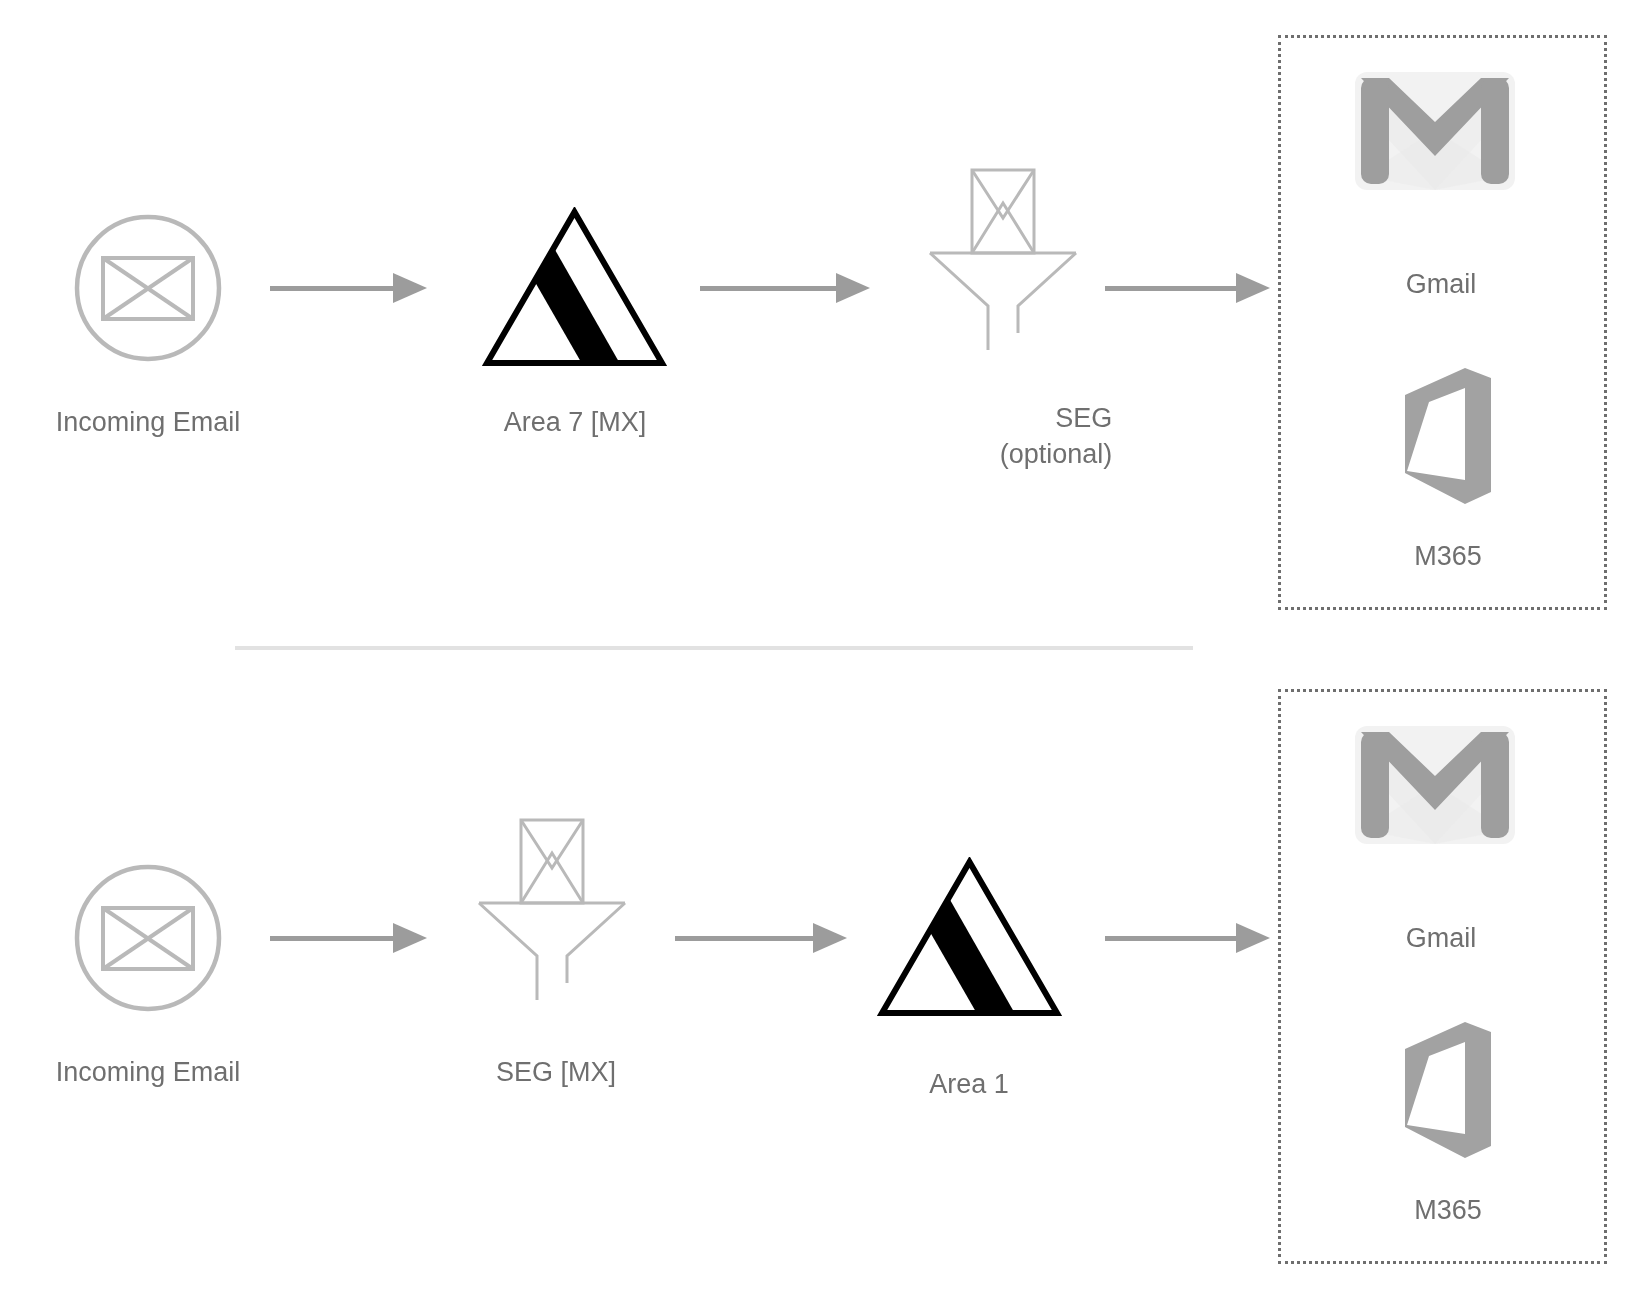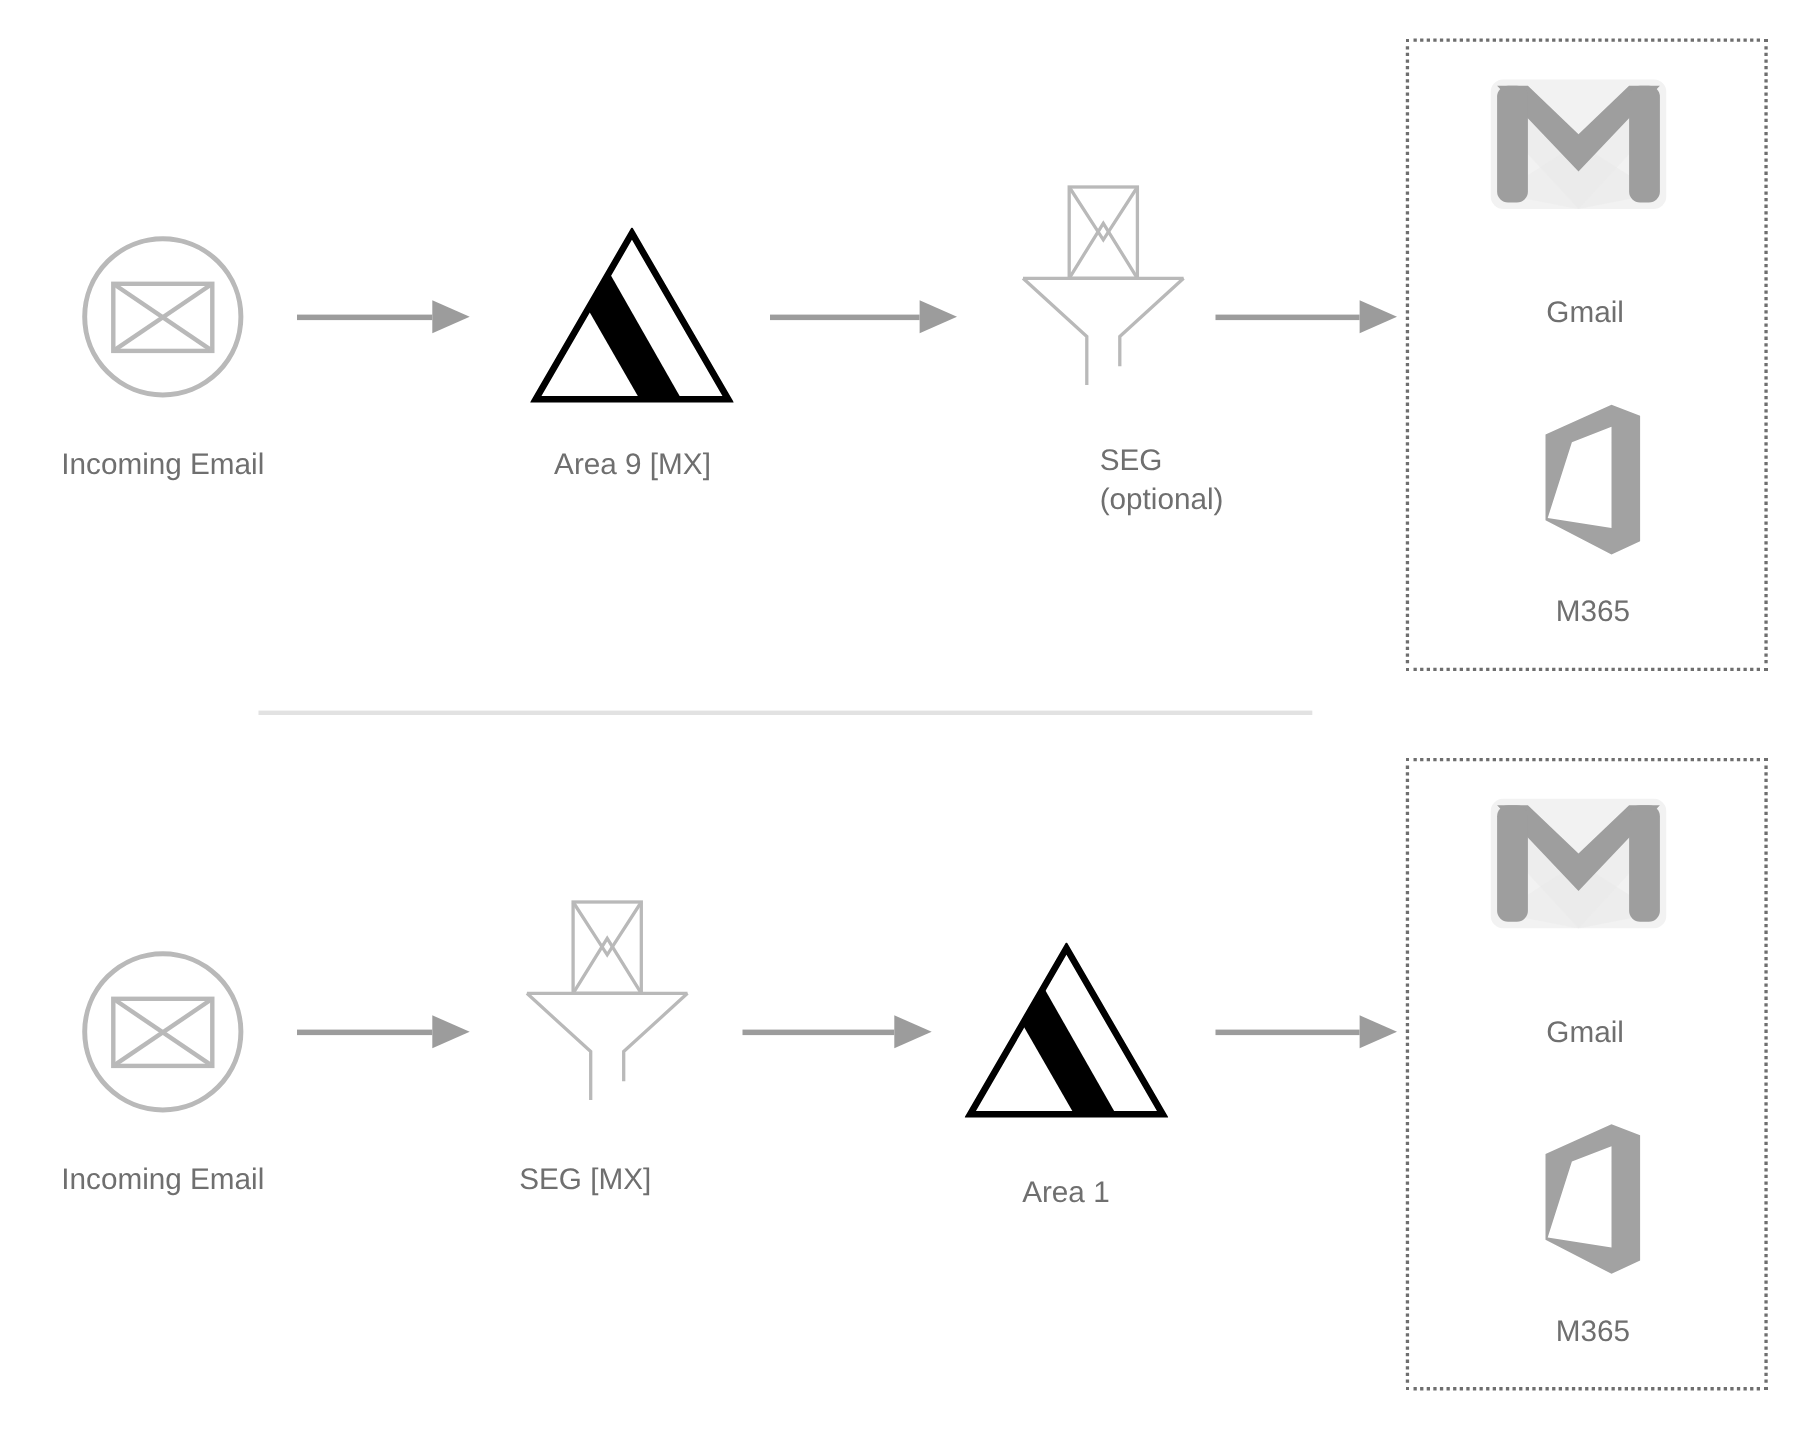--- a/index.html
+++ b/index.html
@@ -12,21 +12,21 @@
   }
   .abs{position:absolute;}
   
   .label{
     position:absolute;
     transform:translateX(-50%);
     white-space:nowrap;
     font-size:27px;
     line-height:36px;
     color:var(--label-text,#6f6f6f);
-    text-align:left;
+    text-align:right;
   }
   .label span{display:block;}
   
   .arrow{position:absolute;height:30px;display:flex;align-items:center;}
   .arrow .shaft{flex:1;height:5px;background:var(--arrow,#9c9c9c);}
   .arrow .head{
     width:0;height:0;
     border-left:34px solid var(--arrow,#9c9c9c);
     border-top:15px solid transparent;
     border-bottom:15px solid transparent;
@@ -63,21 +63,21 @@
   #r1-step2-label{left:1008px;top:400px;margin-left:48px;}
   #r1-dest-box{left:1278px;top:35px;}
   
   #r2-source-icon{left:73px;top:863px;}
   #r2-arrow-1{left:270px;top:923px;width:157px;}
   #r2-step1-icon{left:477px;top:818px;}
   #r2-arrow-2{left:675px;top:923px;width:172px;}
   #r2-step2-icon{left:877px;top:857px;}
   #r2-arrow-3{left:1105px;top:923px;width:165px;}
   #r2-source-label{left:148px;top:1054px;}
-  #r2-step1-label{left:532px;top:1054px;}
+  #r2-step1-label{left:556px;top:1054px;}
   #r2-step2-label{left:969px;top:1054px;margin-top:12px;}
   #r2-dest-box{left:1278px;top:689px;}
 </style>
 </head>
 <body>
 
 <div class="canvas">
 
   <section>
 
@@ -111,21 +111,21 @@
       <polyline class="lt" points="2,85 60,138 60,182" stroke-width="3"></polyline>
       <polyline class="lt" points="148,85 90,138 90,165" stroke-width="3"></polyline>
     </svg>
 
     <div id="r1-arrow-3" class="arrow">
       <div class="shaft"></div>
       <div class="head"></div>
     </div>
 
     <div id="r1-source-label" class="label">Incoming Email</div>
-    <div id="r1-step1-label" class="label">Area 9 [MX]</div>
+    <div id="r1-step1-label" class="label">Area 7 [MX]</div>
     <div id="r1-step2-label" class="label">
       <span>SEG</span>
       <span>(optional)</span>
     </div>
 
     <div id="r1-dest-box" class="dest-box">
       <svg class="gmail-icon" width="160" height="118" viewBox="0 0 160 118">
         <rect x="0" y="0" width="160" height="118" rx="12" fill="var(--gmail-body,#f2f2f2)"></rect>
         <polygon points="8,12 152,104 80,118 8,40" fill="var(--gmail-shade,#e9e9e9)" opacity="0.55"></polygon>
         <polygon points="152,12 8,104 80,118 152,40" fill="var(--gmail-shade,#e9e9e9)" opacity="0.4"></polygon>

